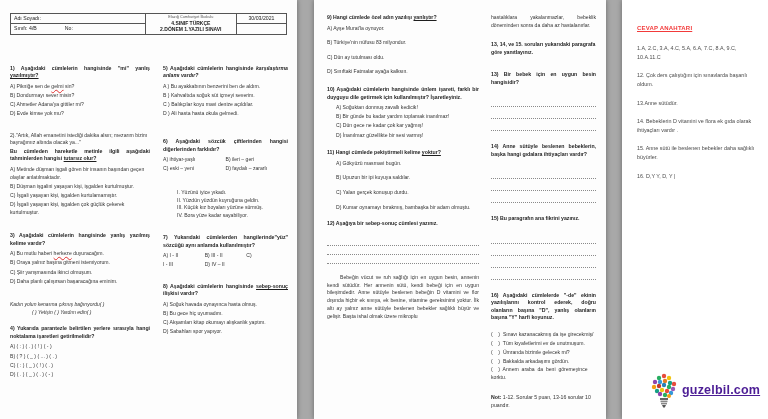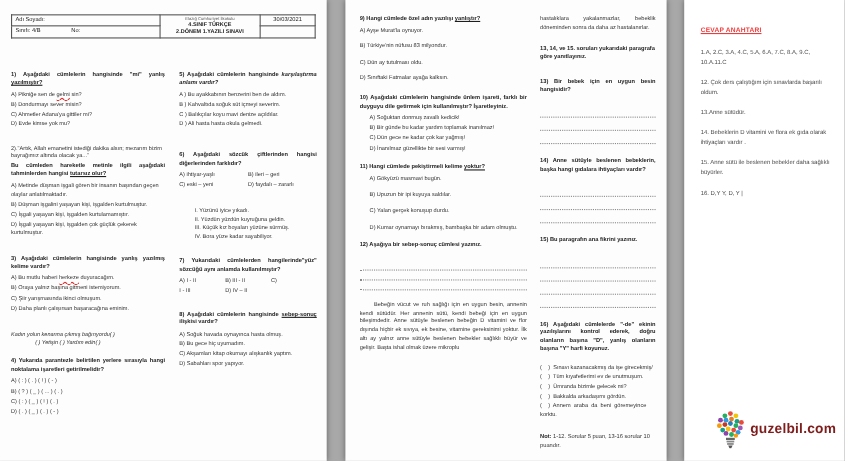--- a/index.html
+++ b/index.html
@@ -63,21 +63,21 @@
   .note b{color:#1e1e1e;}
   .sign{text-align:center;font-size:5.2px;line-height:1.65;color:#333;margin-right:18px;}
 
   
   .ak{padding:25px 10px 0 15px;}
   .ak-title{color:#f23a3a;font-weight:bold;font-size:6px;text-decoration:underline;letter-spacing:.2px;margin-bottom:13px;}
   .ak-item{font-size:5.4px;line-height:1.6;color:#4a4a4a;margin-bottom:10px;}
 
   
   .logo{position:absolute;left:650px;top:372px;display:flex;align-items:center;gap:4px;}
-  .logo-text{font-size:12.5px;font-weight:600;color:#7f1d1d;letter-spacing:.2px;}
+  .logo-text{font-size:12.5px;font-weight:600;color:#4c1d95;letter-spacing:.2px;text-decoration:underline;}
 </style>
 </head>
 <body>
 
 <div class="page" id="page1">
   <div class="hdrwrap">
     <table class="hdr">
       <tbody>
           <tr>
         <td class="cell-name">Adı Soyadı:</td>

